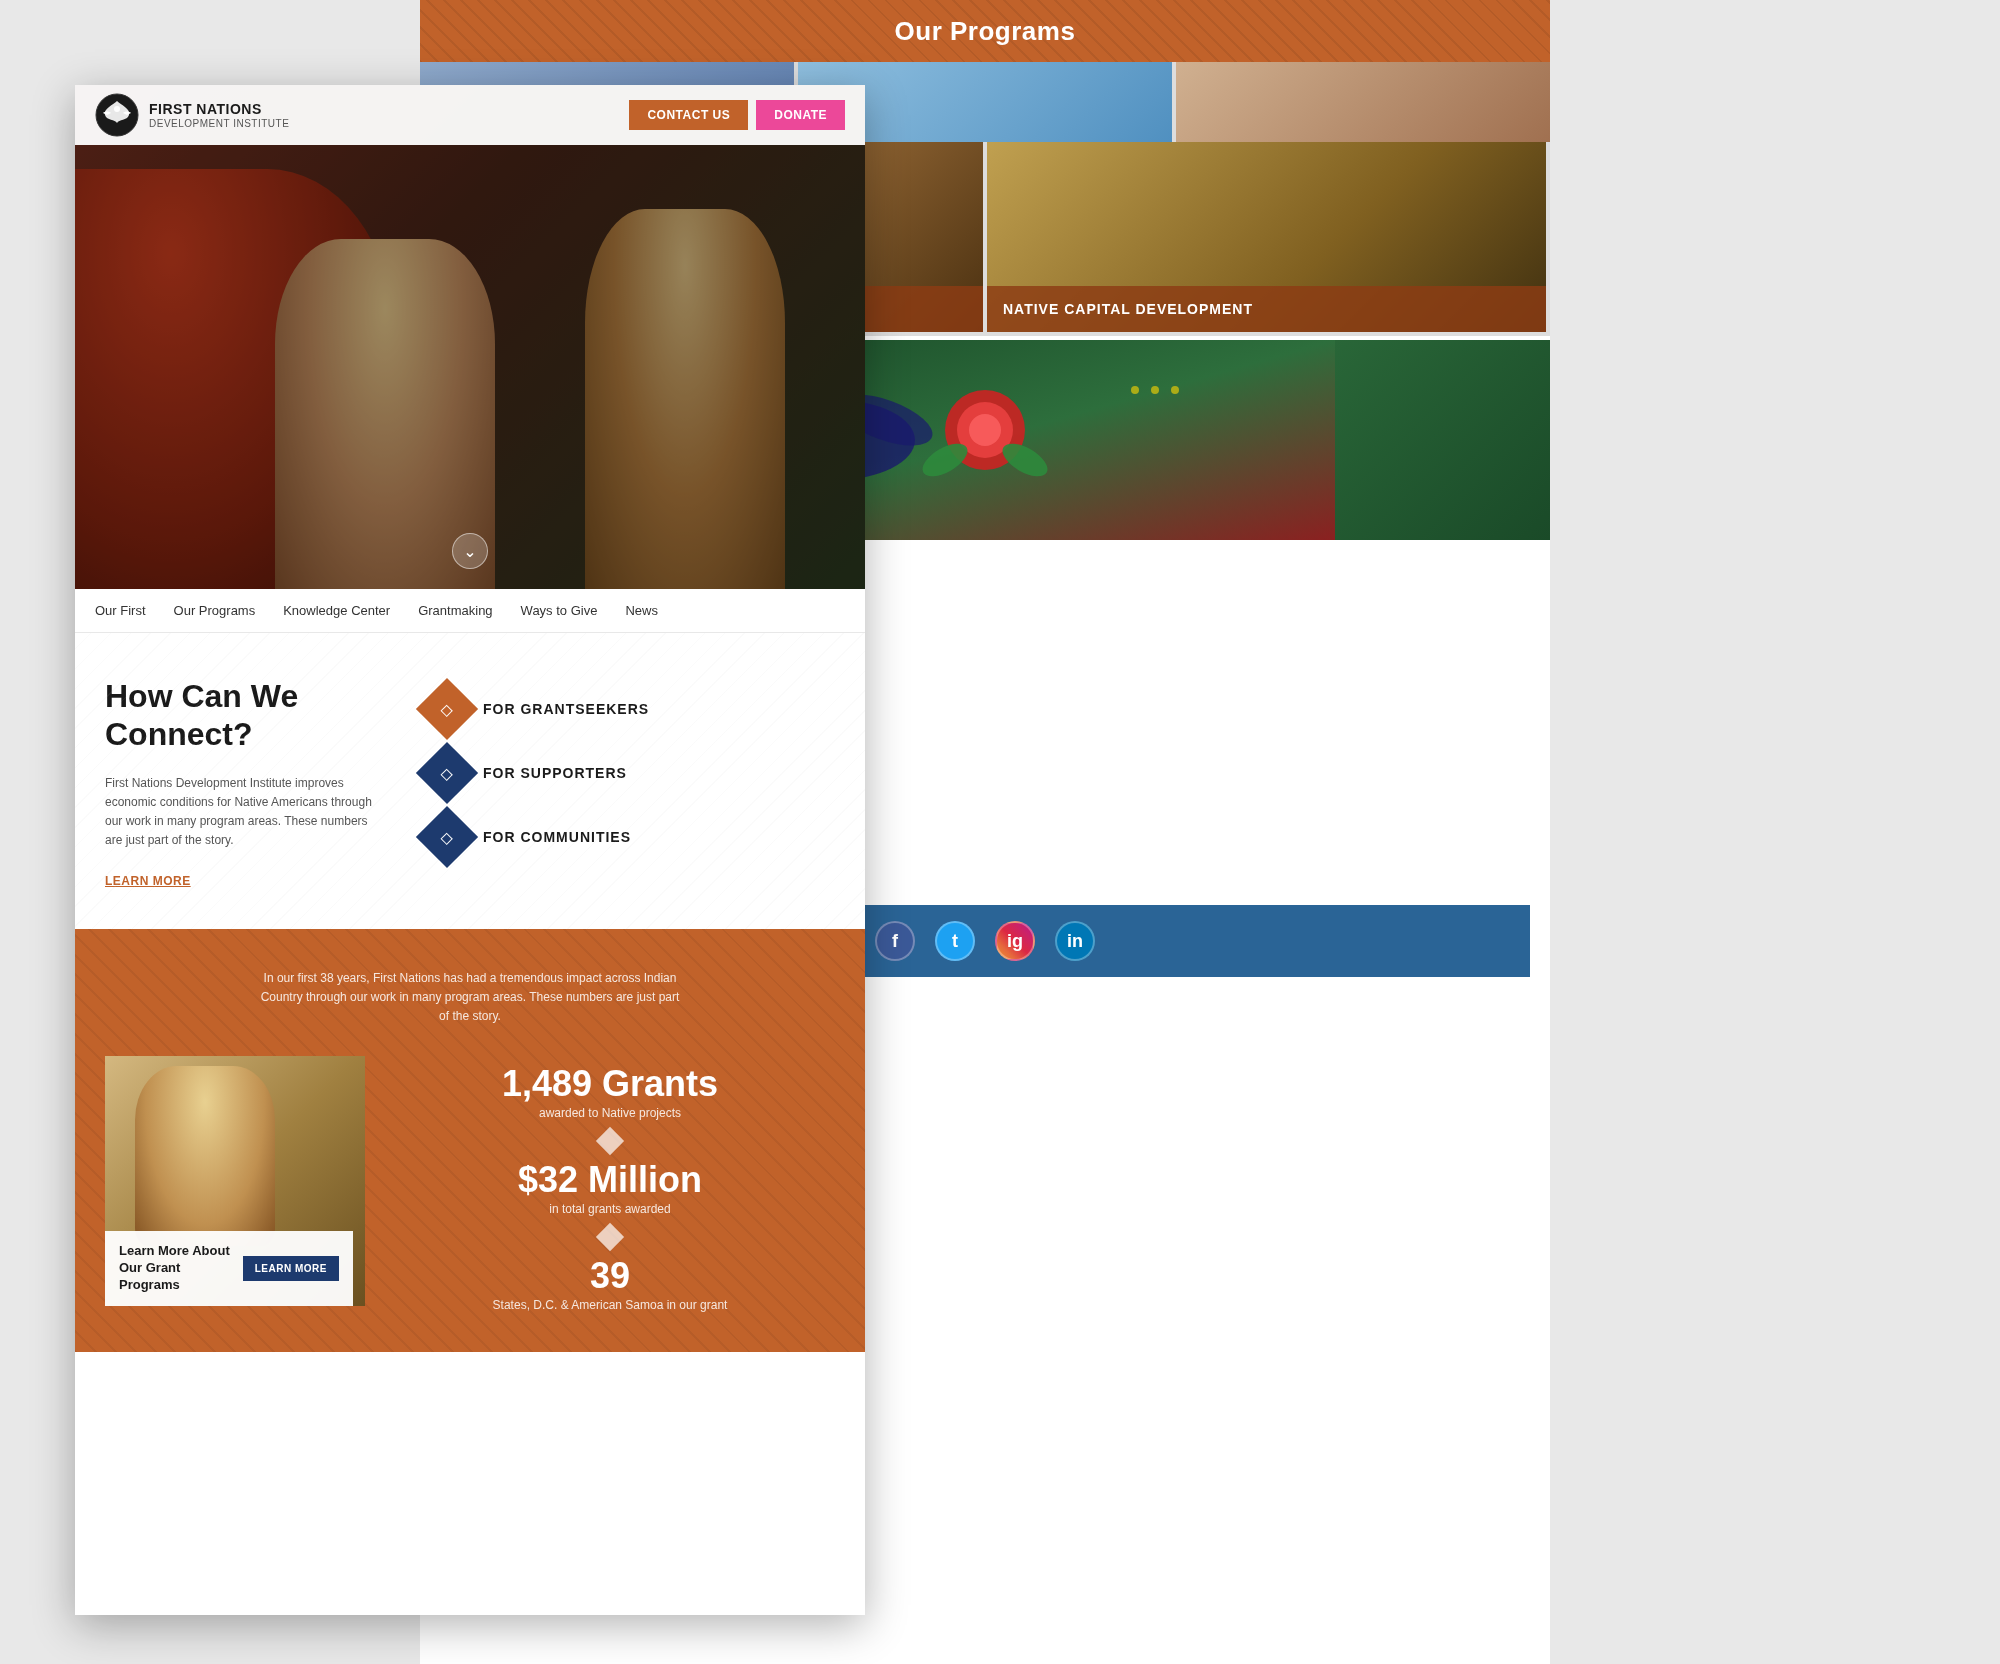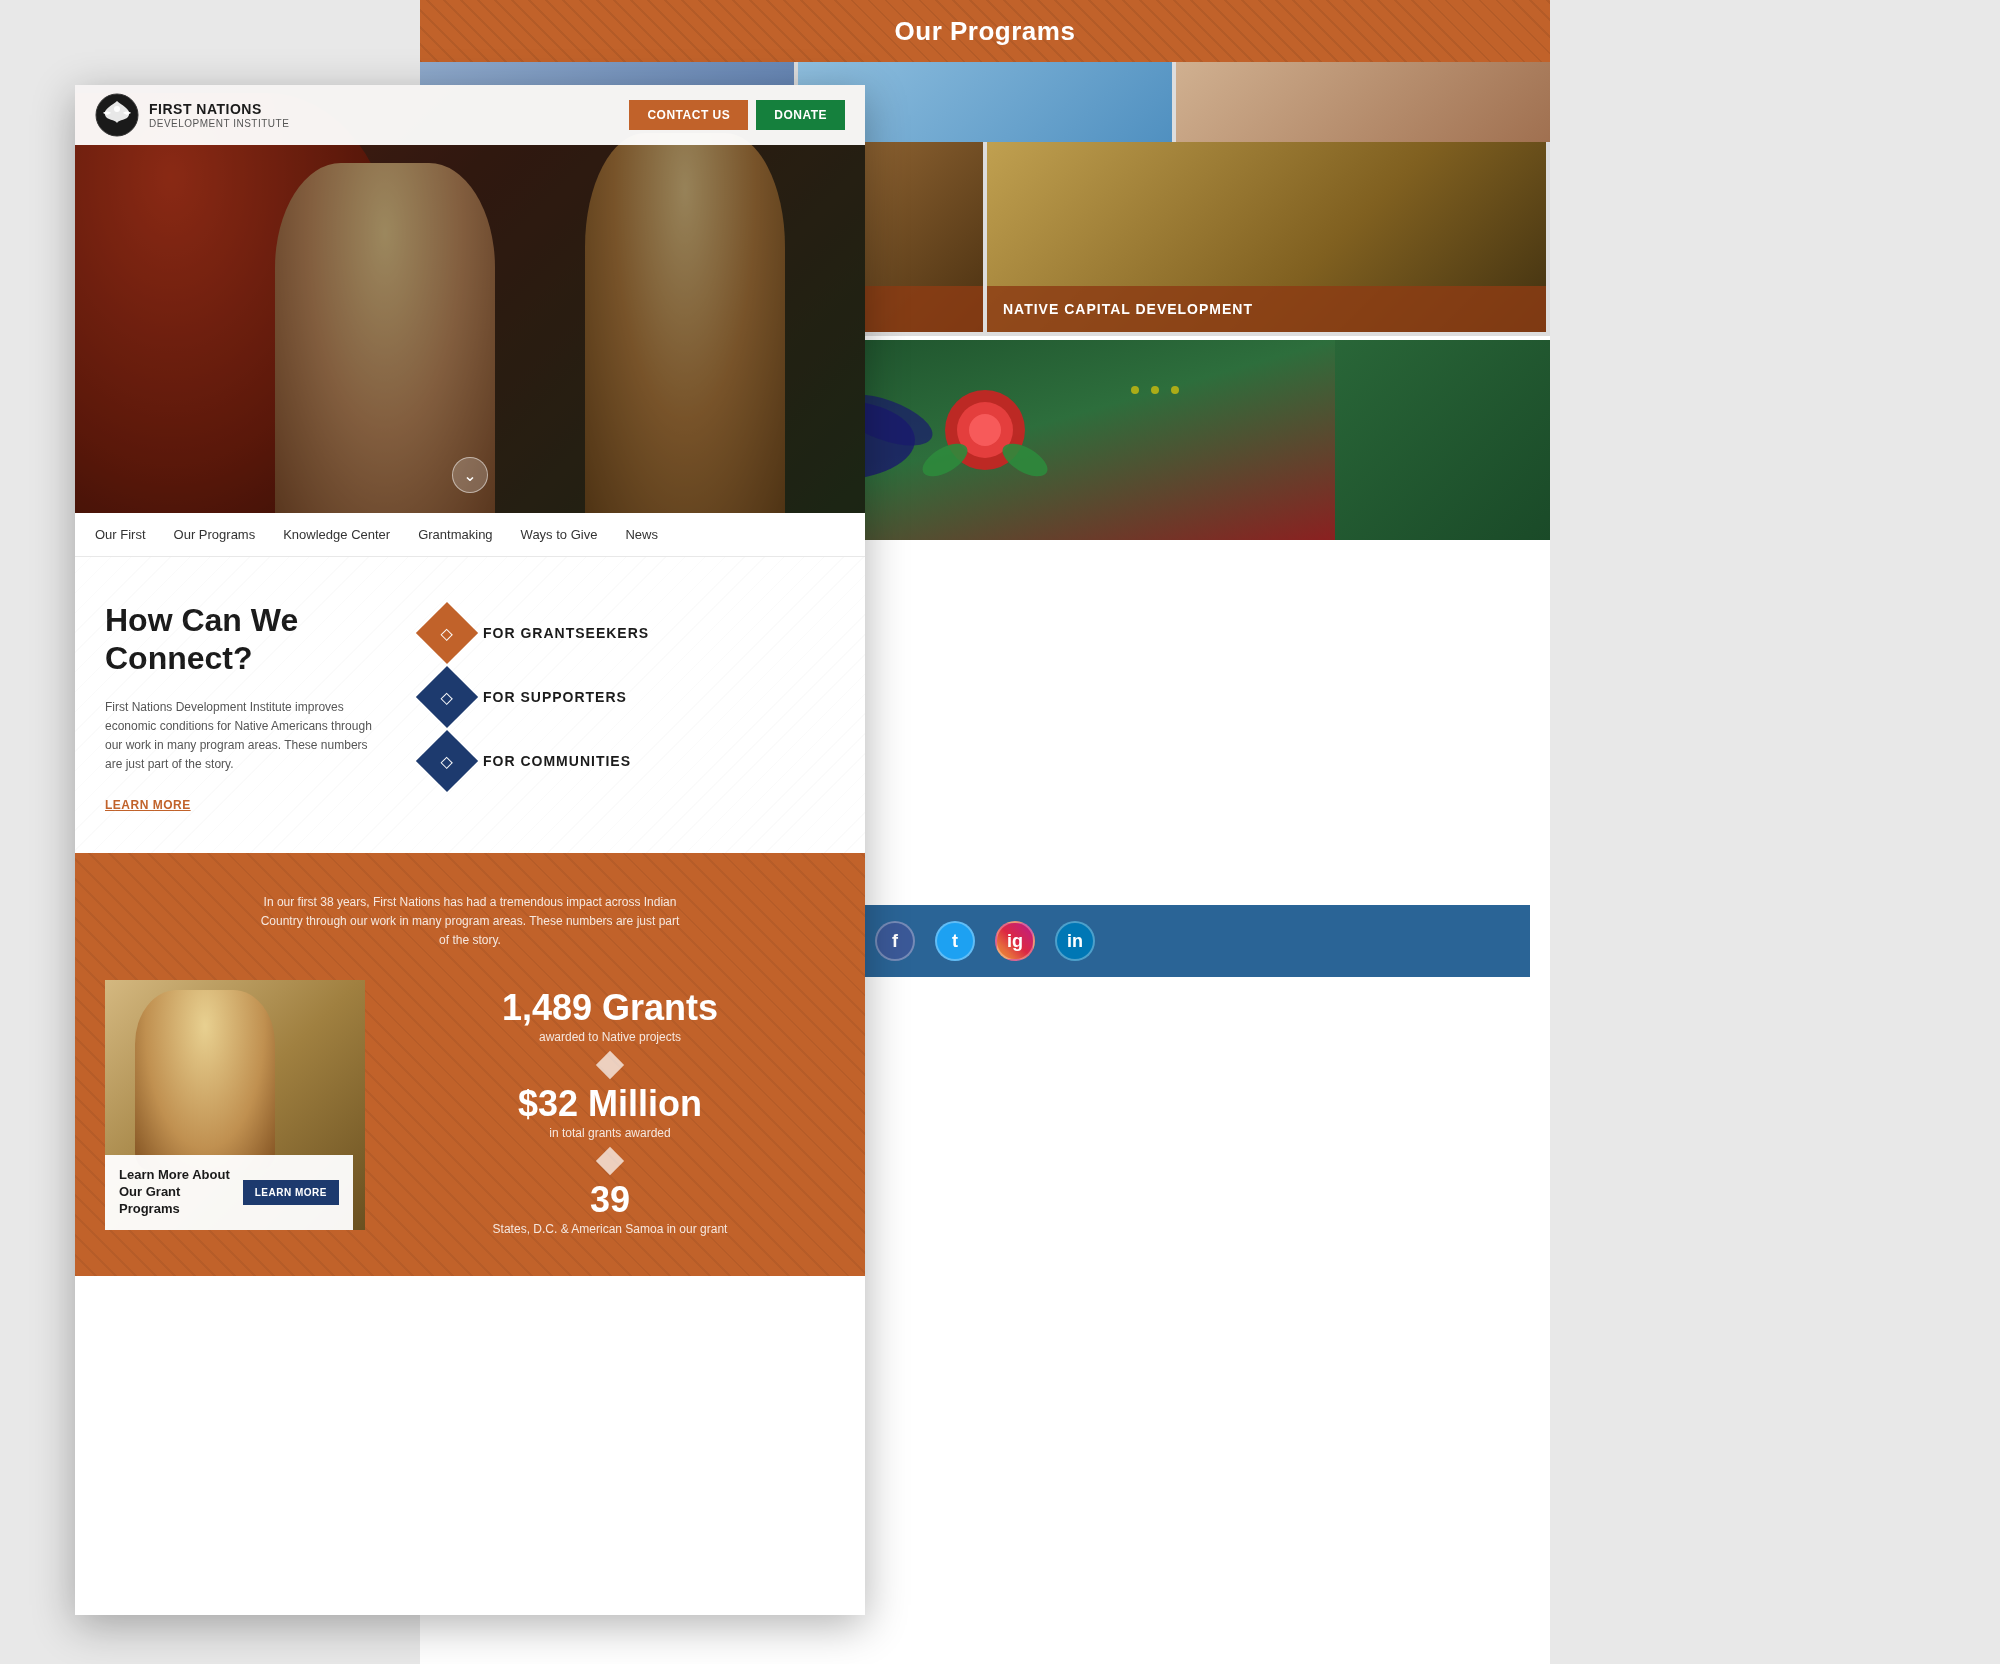--- a/index.html
+++ b/index.html
@@ -263,21 +263,21 @@
       height: 1530px;
       background: #fff;
       z-index: 10;
       box-shadow: 0 10px 40px rgba(0,0,0,0.3);
       overflow: hidden;
     }
 
     
     .hero {
       position: relative;
-      height: 428px;
+      height: 504px;
       overflow: hidden;
       background: #3a2010;
     }
     .hero-bg {
       width: 100%;
       height: 100%;
       background: linear-gradient(135deg, #7a3020 0%, #4a2518 40%, #2a3a20 100%);
       position: absolute;
       top: 0; left: 0;
     }
@@ -362,21 +362,21 @@
       border: none;
       padding: 8px 18px;
       font-size: 12px;
       font-weight: 600;
       text-transform: uppercase;
       letter-spacing: 0.5px;
       cursor: pointer;
       margin-right: 8px;
     }
     .btn-donate {
-      background: #15803d;
+      background: #ec4899;
       color: #fff;
       border: none;
       padding: 8px 18px;
       font-size: 12px;
       font-weight: 600;
       text-transform: uppercase;
       letter-spacing: 0.5px;
       cursor: pointer;
     }
 

